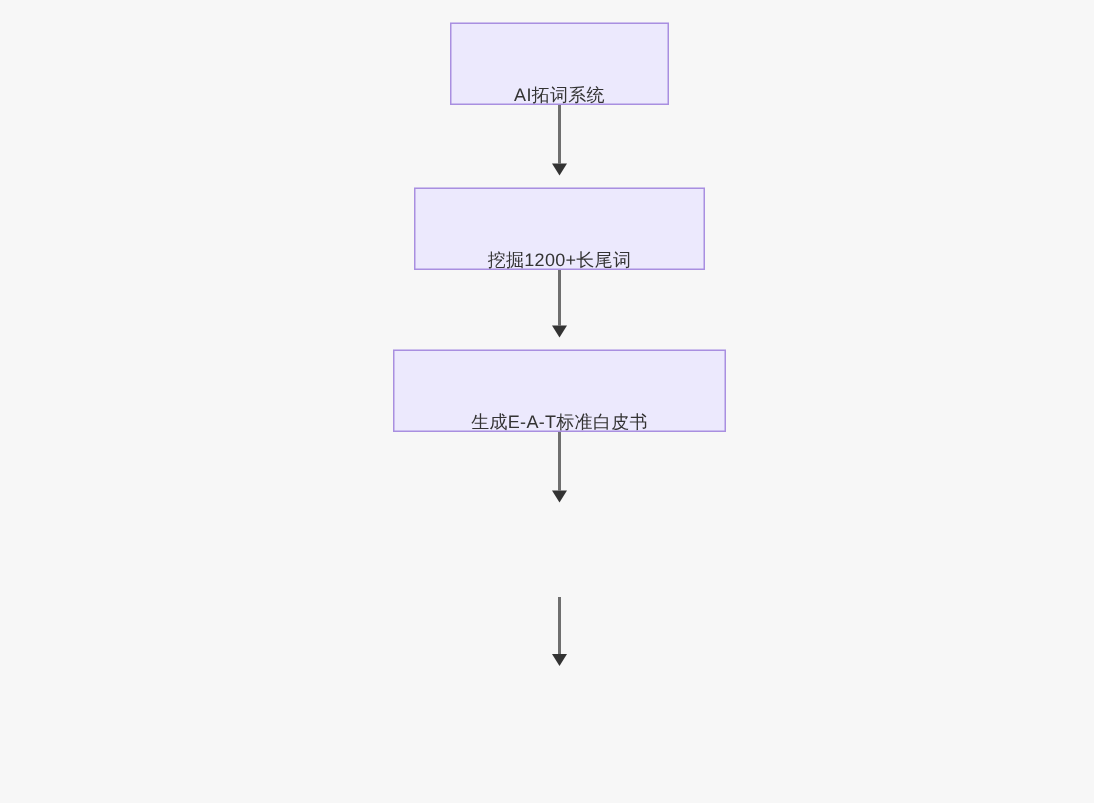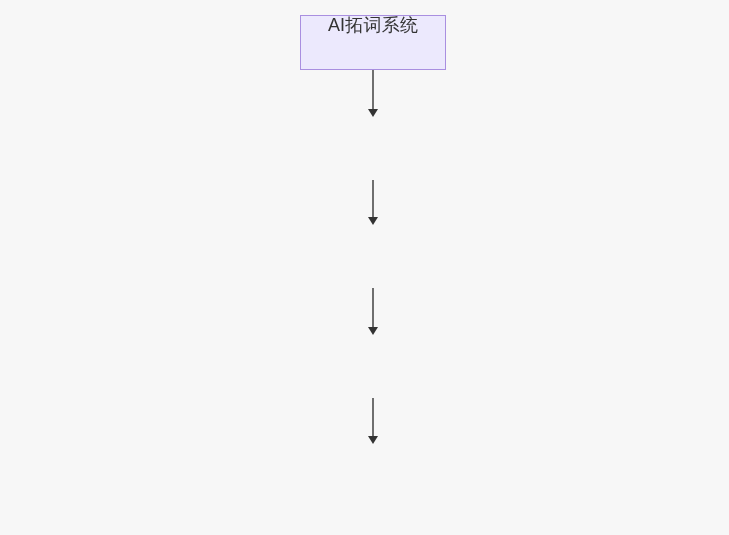--- a/index.html
+++ b/index.html
@@ -17,24 +17,24 @@
     position: relative;
     width: 729px;
     height: 535px;
   }
   .node {
     position: absolute;
     box-sizing: border-box;
     background: #ece9fd;
     border: 1px solid #a98fe0;
     display: flex;
-    align-items: flex-start;
+    align-items: flex-end;
     justify-content: center;
     color: #333333;
-    font-size: 18px;
+    font-size: 12px;
     line-height: 1;
     letter-spacing: 0.2px;
     white-space: nowrap;
   }
   .node-label {
     display: block;
   }
   .edge {
     position: absolute;
     width: 0;
@@ -75,14 +75,20 @@
     <div class="edge-arrowhead" style="top: 39px; border-top-color: rgb(51, 51, 51);"></div>
   </div>
   <div class="edge" style="left: 373px; top: 398px;">
     <div class="edge-line" style="height: 38px; background: rgb(111, 111, 111);"></div>
     <div class="edge-arrowhead" style="top: 38px; border-top-color: rgb(51, 51, 51);"></div>
   </div>
 
   <div class="node" style="left: 300px; top: 15px; width: 146px; height: 55px; background: rgb(236, 233, 253); border-color: rgb(169, 143, 224); color: rgb(51, 51, 51);">
     <span class="node-label">AI拓词系统</span>
   </div>
+  <div class="node" style="left: 276px; top: 125px; width: 194px; height: 55px; background: rgb(236, 233, 253); border-color: rgb(169, 143, 224); color: rgb(51, 51, 51);">
+    <span class="node-label">挖掘1200+长尾词</span>
+  </div>
+  <div class="node" style="left: 262px; top: 233px; width: 222px; height: 55px; background: rgb(236, 233, 253); border-color: rgb(169, 143, 224); color: rgb(51, 51, 51);">
+    <span class="node-label">生成E-A-T标准白皮书</span>
+  </div>
 
 </div>
 
 </body></html>

